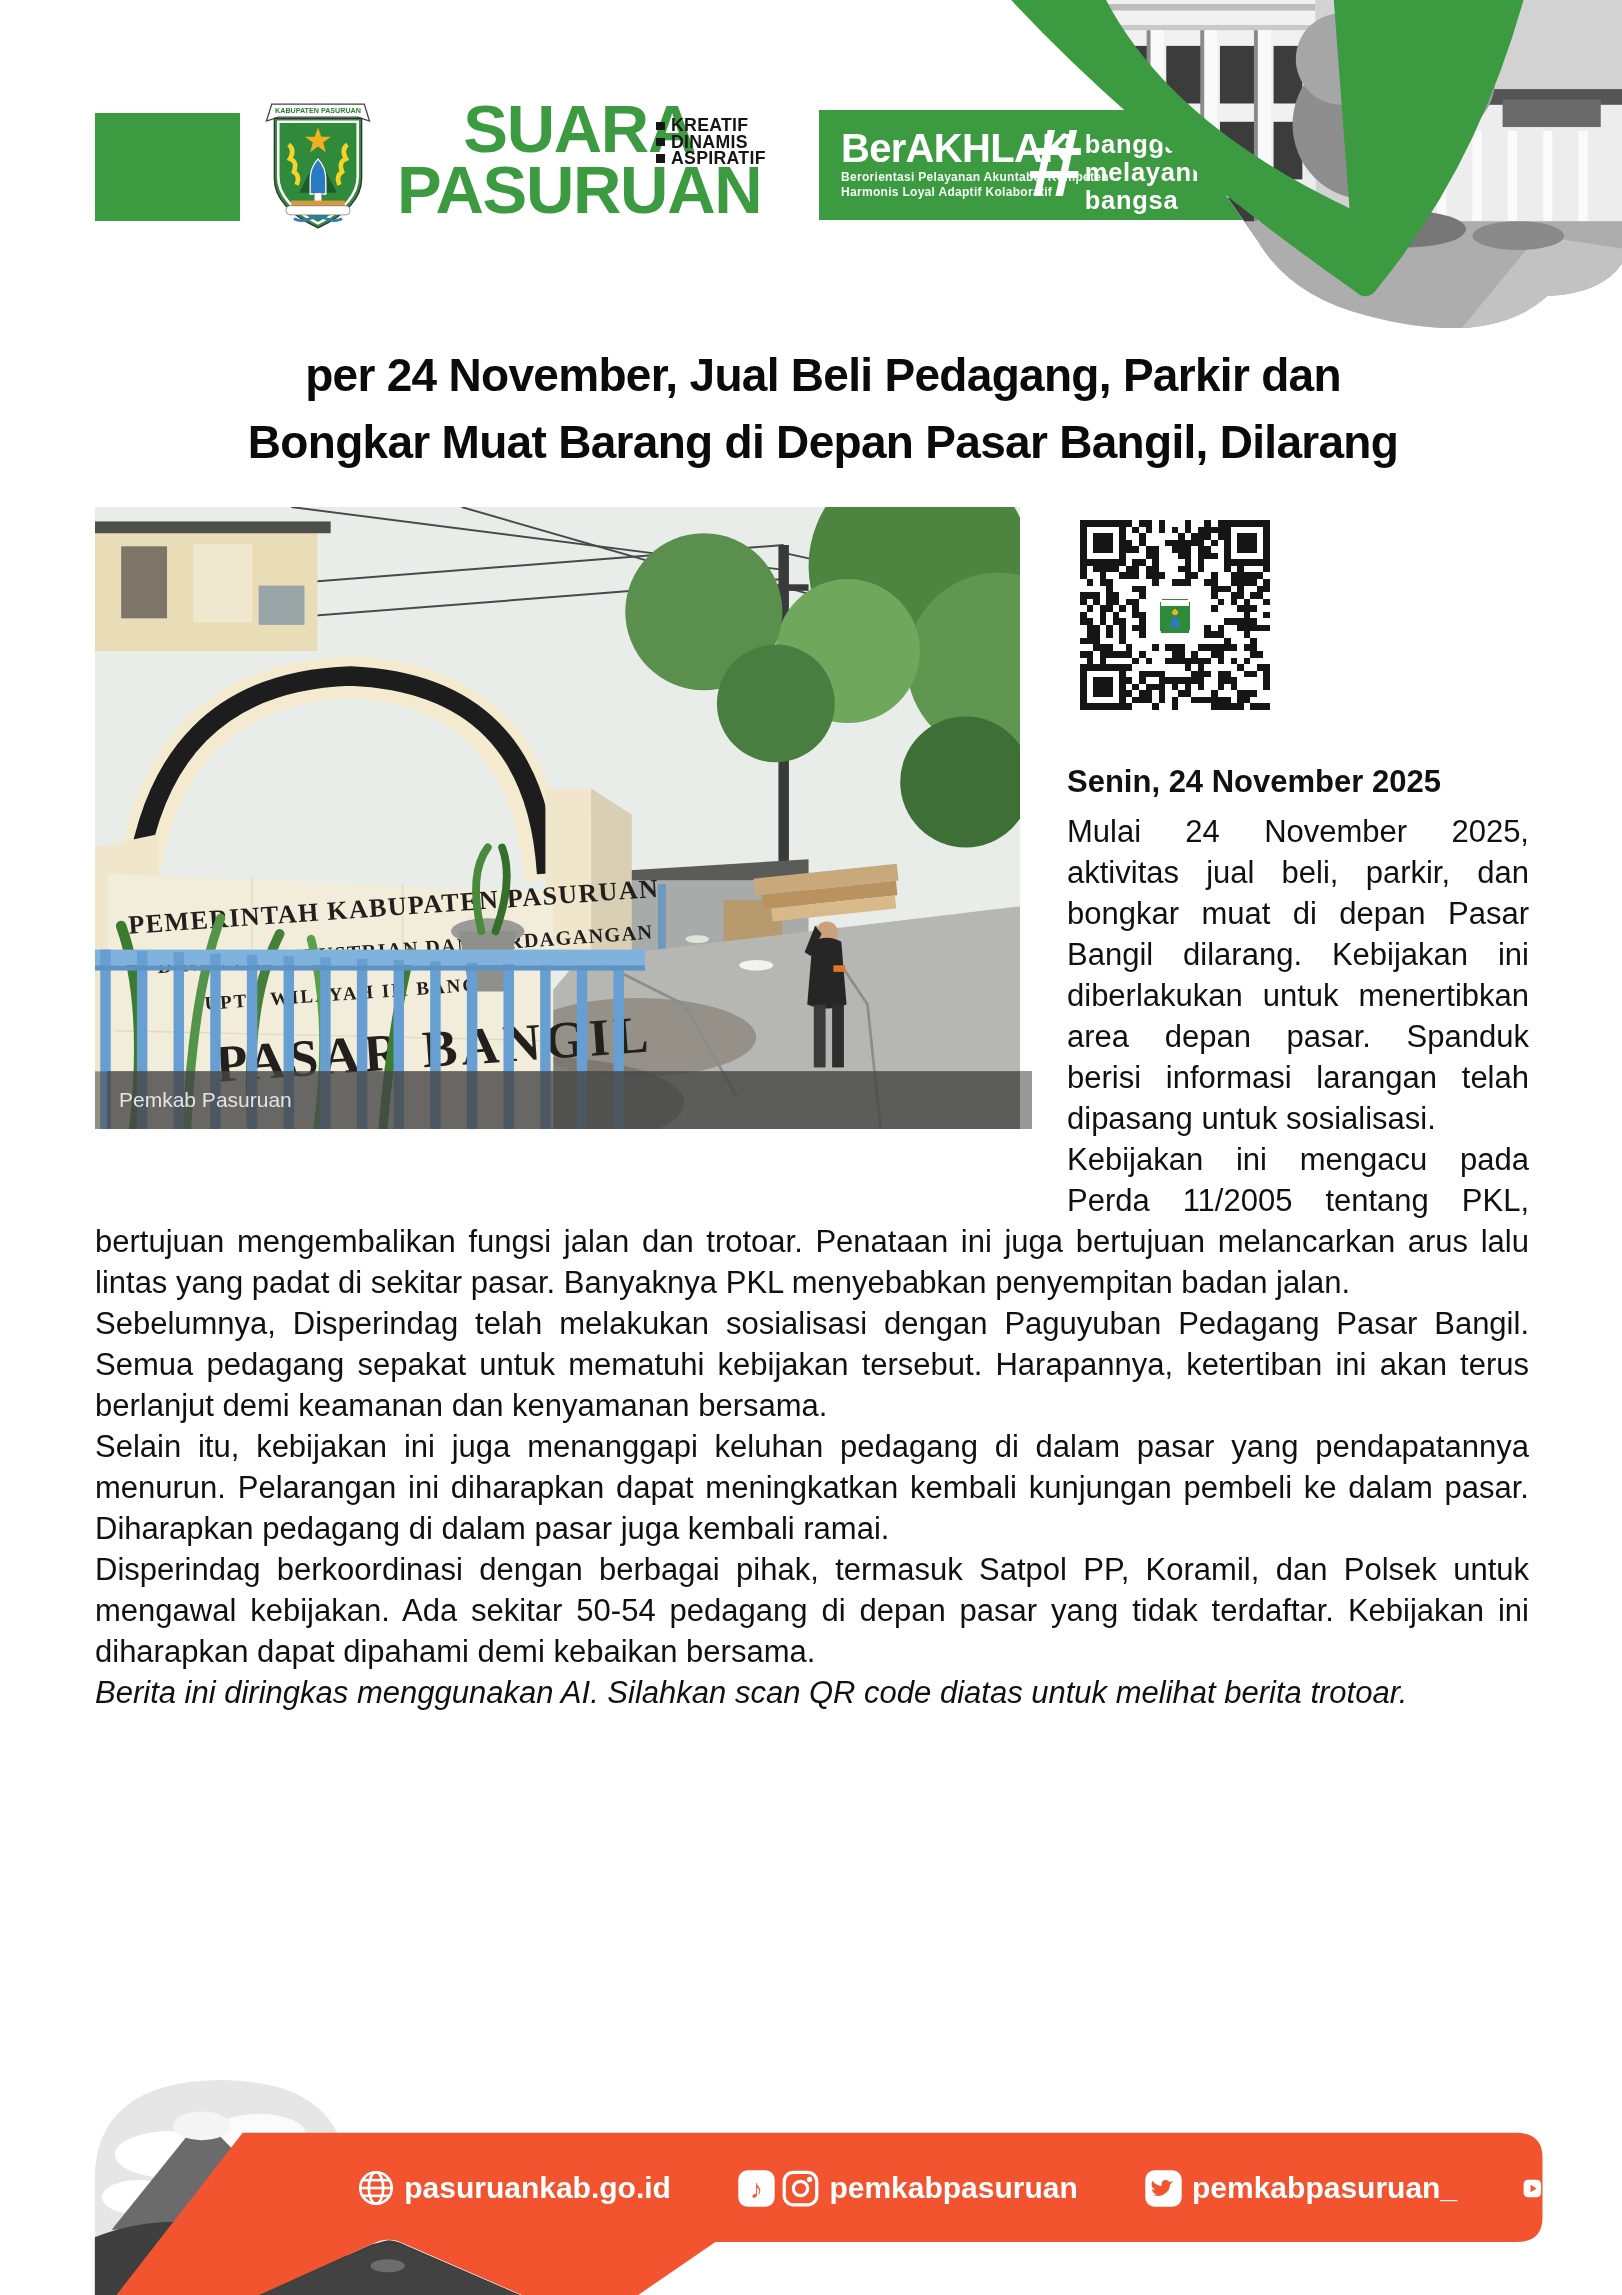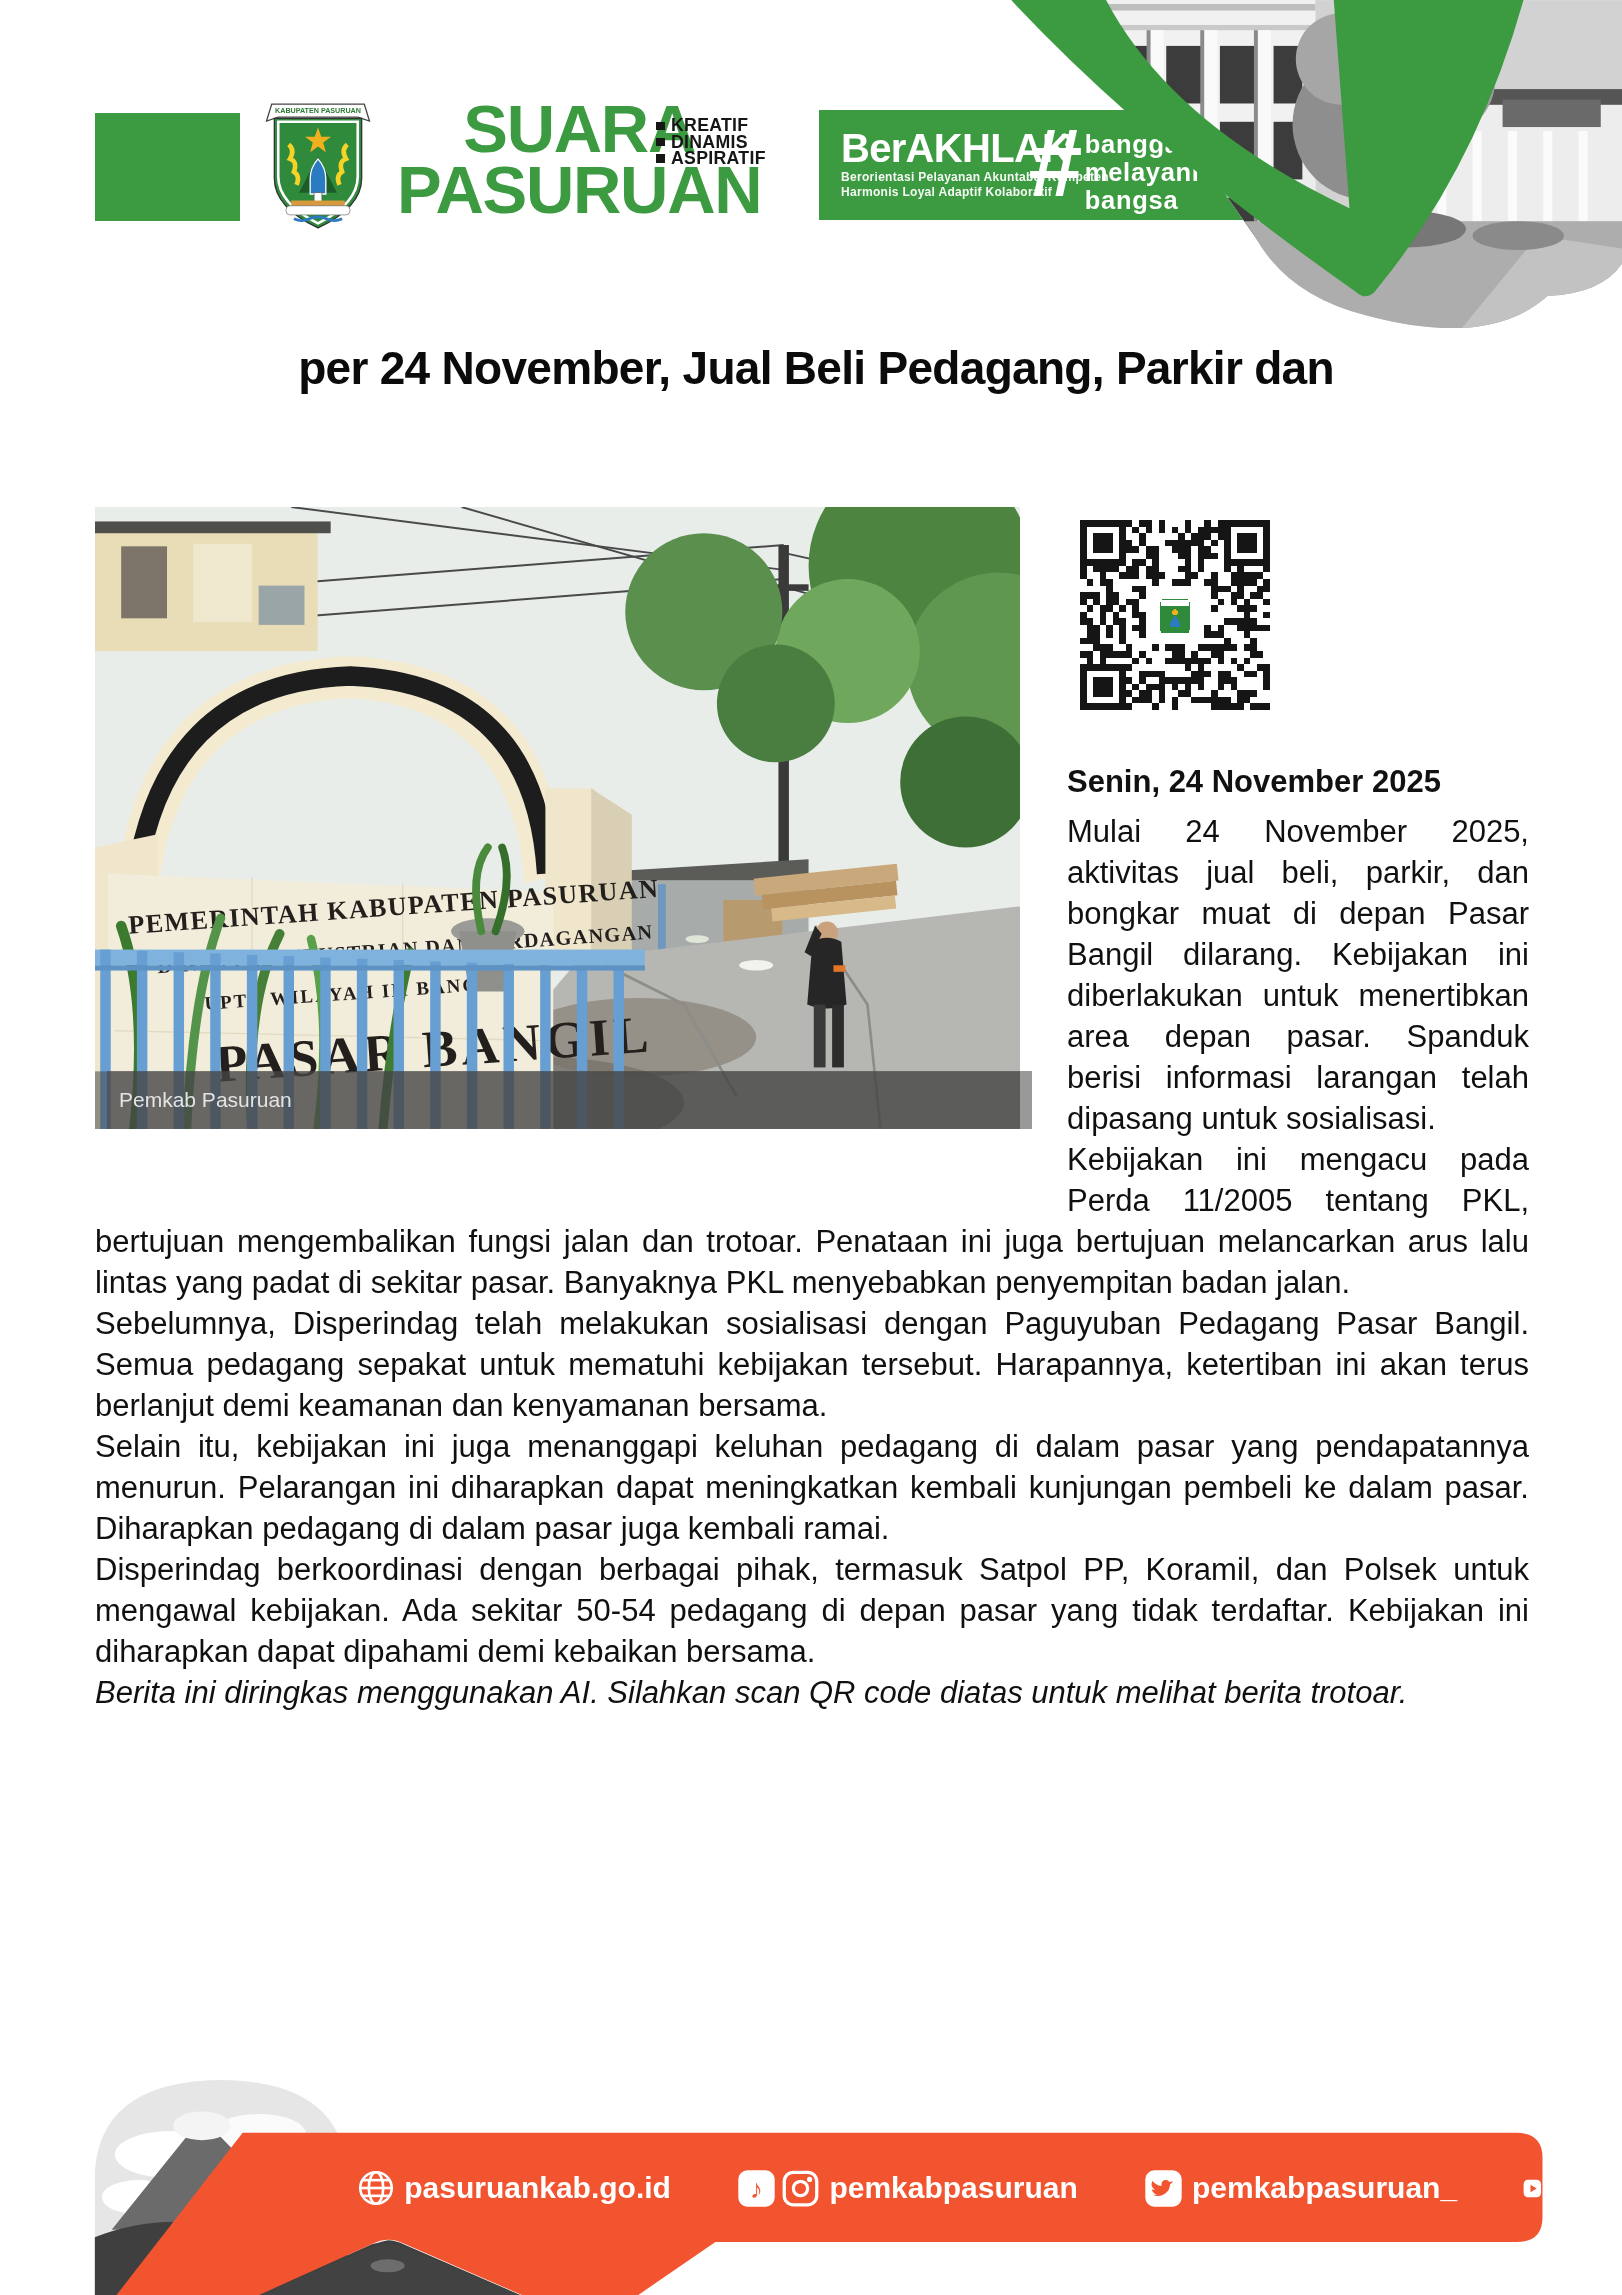--- a/index.html
+++ b/index.html
@@ -169,22 +169,23 @@
         <circle cx="745" cy="120" r="90" fill="#9e9e9e"></circle>
         <circle cx="600" cy="90" r="70" fill="#a6a6a6"></circle>
         <rect x="628" y="280" width="16" height="110" fill="#5e5e5e"></rect>
         <ellipse cx="700" cy="350" rx="90" ry="28" fill="#777777"></ellipse>
         <ellipse cx="870" cy="360" rx="70" ry="22" fill="#8a8a8a"></ellipse>
       </g>
     </g>
     <path d="M95,0 L240,0 Q340,190 612,318 L588,0 L878,0 Q806,256 655,440 Q640,462 622,446 Q300,220 95,0 Z" fill="var(--green,#3C9A40)"></path>
   </svg>
 
-  <h1 class="abs title" style="margin:5px;">
+  <h1 class="abs title" style="margin:12px;">
     <span>per 24 November, Jual Beli Pedagang, Parkir dan</span><br>
+    <span>Bongkar Muat Barang di Depan Pasar Bangil, Dilarang</span>
   </h1>
 
   <div class="abs article">
 
     <figure class="photo">
       <svg viewBox="0 0 1413 950">
         <rect width="1413" height="950" fill="#e9edea"></rect>
 
         <g stroke="#494949" stroke-width="3">
           <line x1="0" y1="140" x2="1052" y2="58"></line>

